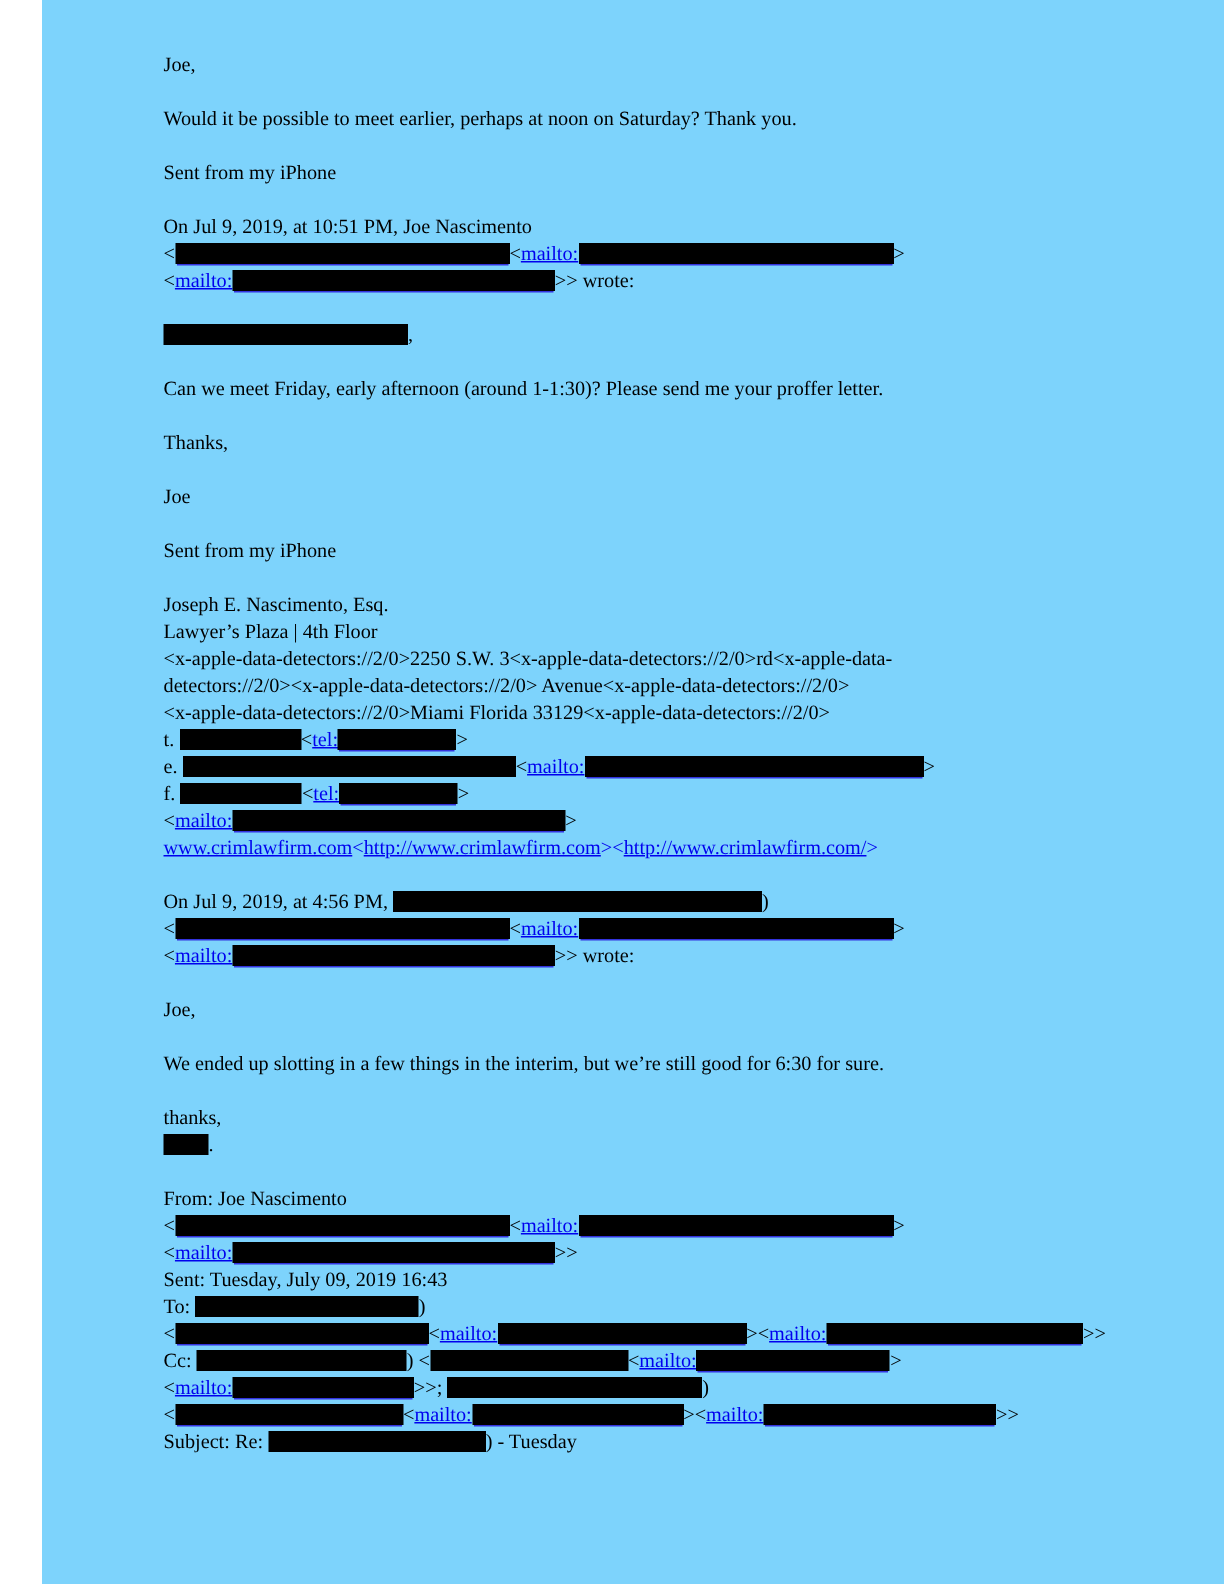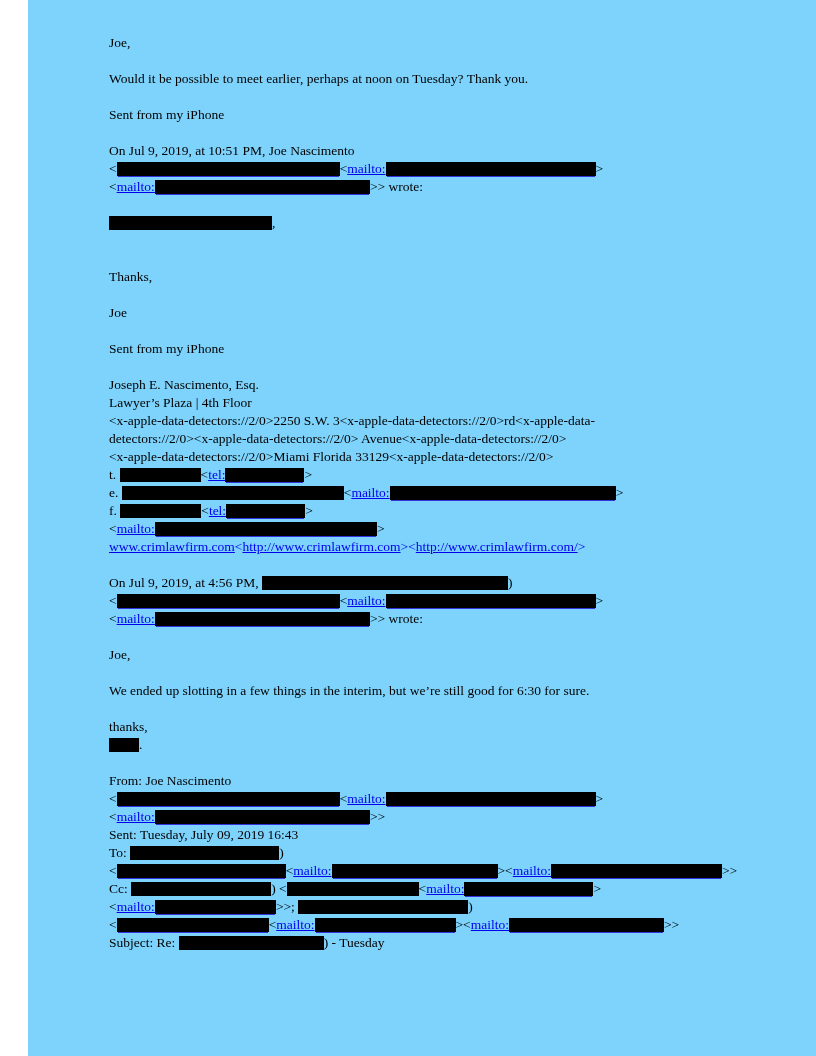--- a/index.html
+++ b/index.html
@@ -28,30 +28,31 @@
   a.lnk { color: #0000EE; cursor: pointer; }
   .lb { color: #0000EE; text-decoration: none; }
 </style>
 </head>
 <body>
 
 <div class="page">
   <div>
       <div class="line"><span>Joe,</span></div>
       <div class="line">&nbsp;</div>
-      <div class="line"><span>Would it be possible to meet earlier, perhaps at noon on Tuesday? Thank you.</span></div>
+      <div class="line"><span>Would it be possible to meet earlier, perhaps at noon on Saturday? Thank you.</span></div>
       <div class="line">&nbsp;</div>
       <div class="line"><span>Sent from my iPhone</span></div>
       <div class="line">&nbsp;</div>
       <div class="line"><span>On Jul 9, 2019, at 10:51 PM, Joe Nascimento</span></div>
       <div class="line"><span>&lt;</span><span class="bar u" style="width: 223px;"></span><span>&lt;</span><a class="lnk" href="#">mailto:</a><span class="bar u" style="width: 210px;"></span><span>&gt;</span></div>
       <div class="line"><span>&lt;</span><a class="lnk" href="#">mailto:</a><span class="bar u" style="width: 215px;"></span><span>&gt;&gt; wrote:</span></div>
       <div class="line">&nbsp;</div>
       <div class="line"><span class="bar" style="width: 163px;"></span><span>,</span></div>
       <div class="line">&nbsp;</div>
+      <div class="line"><span>Can we meet Friday, early afternoon (around 1-1:30)? Please send me your proffer letter.</span></div>
       <div class="line">&nbsp;</div>
       <div class="line"><span>Thanks,</span></div>
       <div class="line">&nbsp;</div>
       <div class="line"><span>Joe</span></div>
       <div class="line">&nbsp;</div>
       <div class="line"><span>Sent from my iPhone</span></div>
       <div class="line">&nbsp;</div>
       <div class="line"><span>Joseph E. Nascimento, Esq.</span></div>
       <div class="line"><span>Lawyer’s Plaza | 4th Floor</span></div>
       <div class="line"><span>&lt;x-apple-data-detectors://2/0&gt;2250 S.W. 3&lt;x-apple-data-detectors://2/0&gt;rd&lt;x-apple-data-</span></div>

